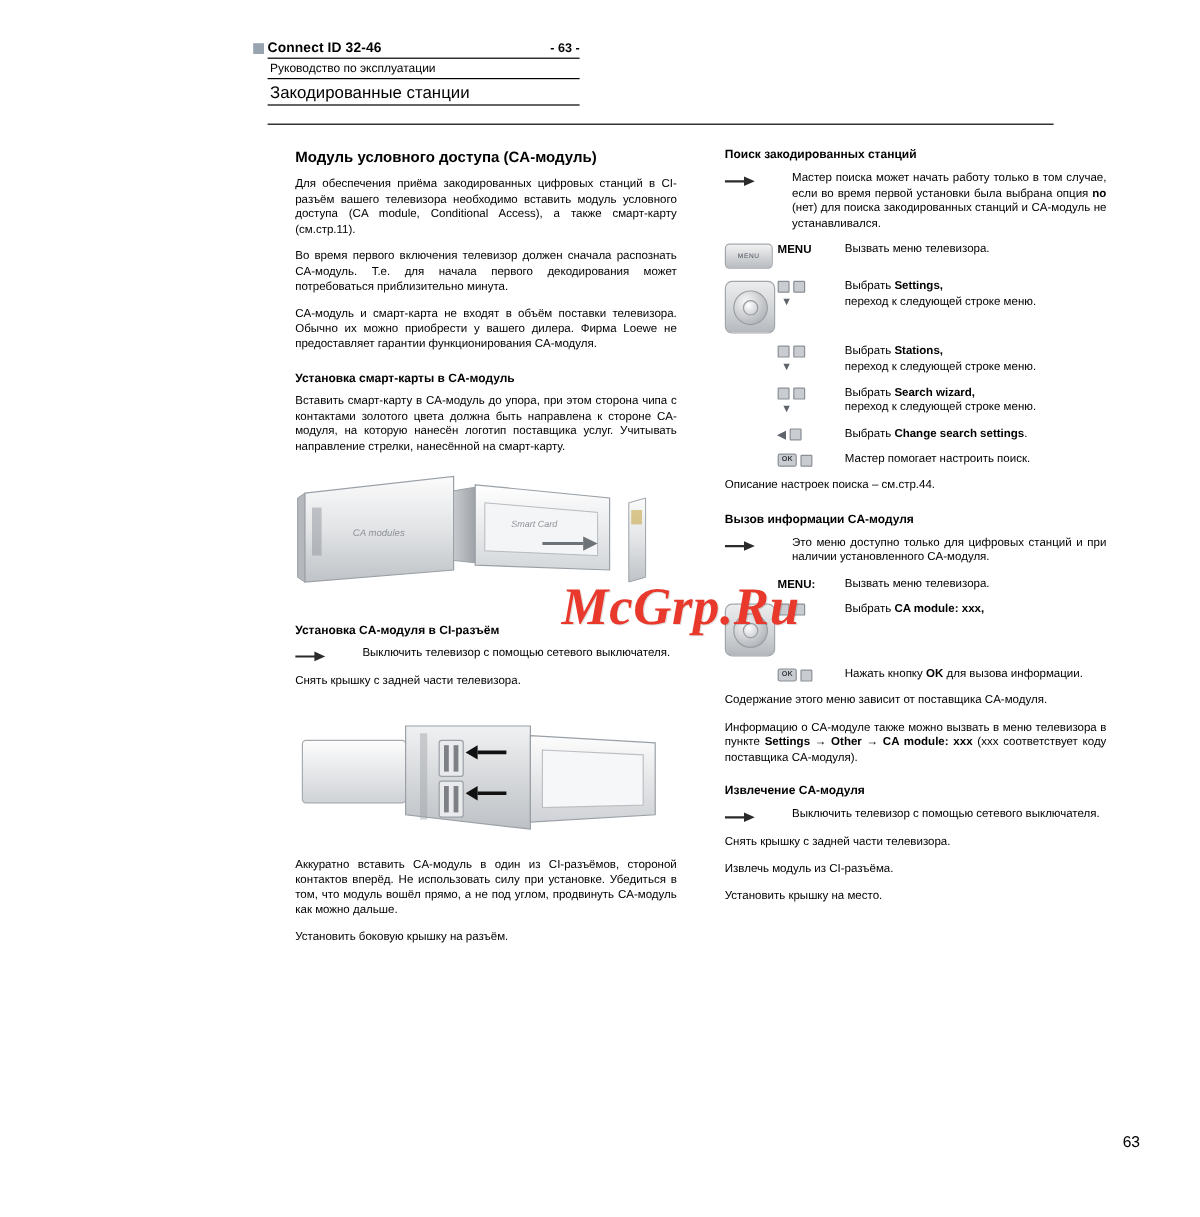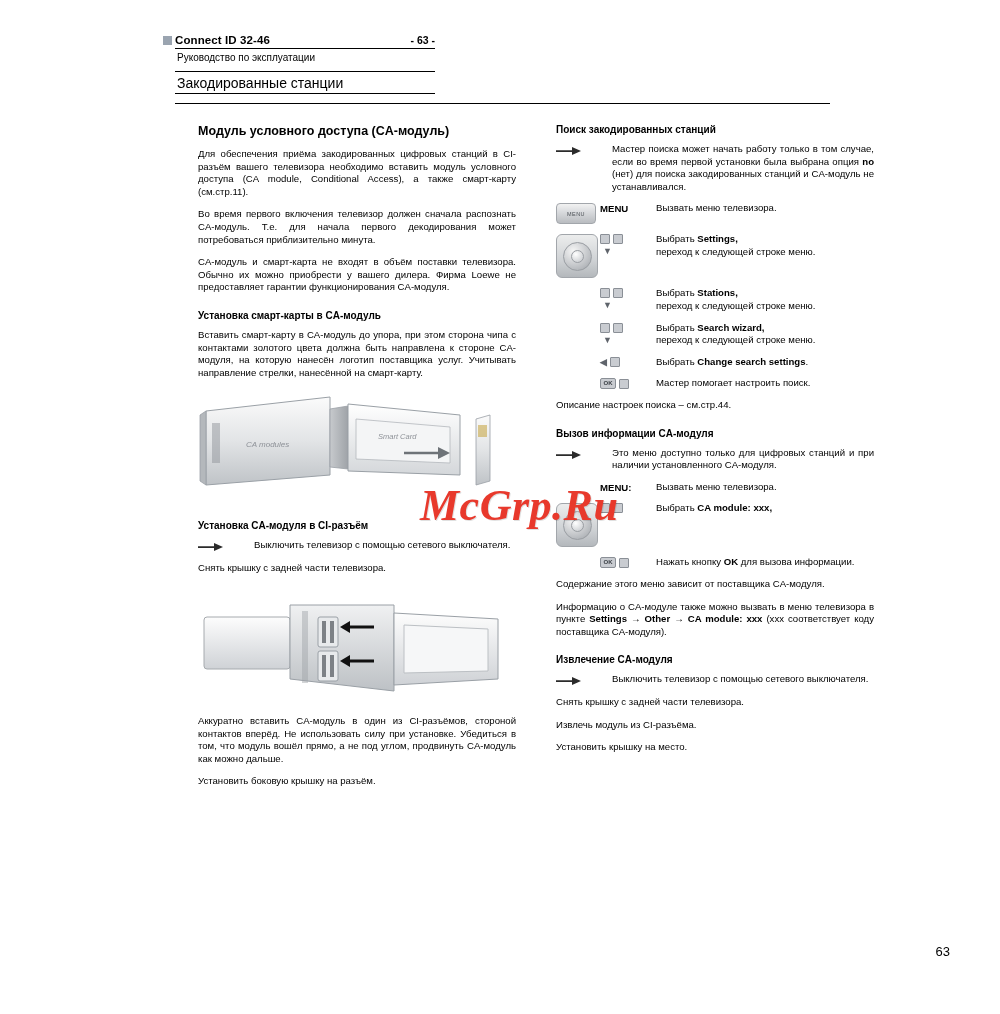--- a/index.html
+++ b/index.html
@@ -1,26 +1,26 @@
 <!DOCTYPE html>
 <html><head>
 <meta charset="utf-8">
 <style>
   html,body{margin:0;padding:0;background:#ffffff;}
   body{width:1000px;height:1014px;position:relative;font-family:"Liberation Sans",sans-serif;color:#000;}
-  .page{position:absolute;inset:0;}
+  .page{position:absolute;inset:0;margin-left:48px;}
 
   
   .hdr{position:absolute;left:175px;top:34px;width:260px;}
   .hdr-square{position:absolute;left:-12px;top:2px;width:9px;height:9px;background:#9aa4b0;}
   .hdr-row1{display:flex;justify-content:space-between;align-items:baseline;
             border-bottom:1px solid #000;padding-bottom:2px;}
   .hdr-title{font-size:11.5px;font-weight:bold;letter-spacing:.1px;}
   .hdr-page{font-size:10.5px;font-weight:bold;}
-  .hdr-row2{font-size:10px;border-bottom:1px solid #000;padding:3px 0 8px 2px;}
+  .hdr-row2{font-size:10px;border-bottom:1px solid #000;padding:3px 0 2px 2px;}
   .hdr-row3{font-size:14px;border-bottom:1px solid #000;padding:3px 0 2px 2px;}
   .hdr-rule{position:absolute;left:175px;top:103px;width:655px;height:1px;background:#000;}
 
   
   .col{position:absolute;top:124px;width:318px;}
   .col-left{left:198px;}
   .col-right{left:556px;}
 
   h2.sec{font-size:12.5px;font-weight:bold;margin:0 0 10px 0;}
   h3.sub{font-size:10px;font-weight:bold;margin:16px 0 8px 0;}

